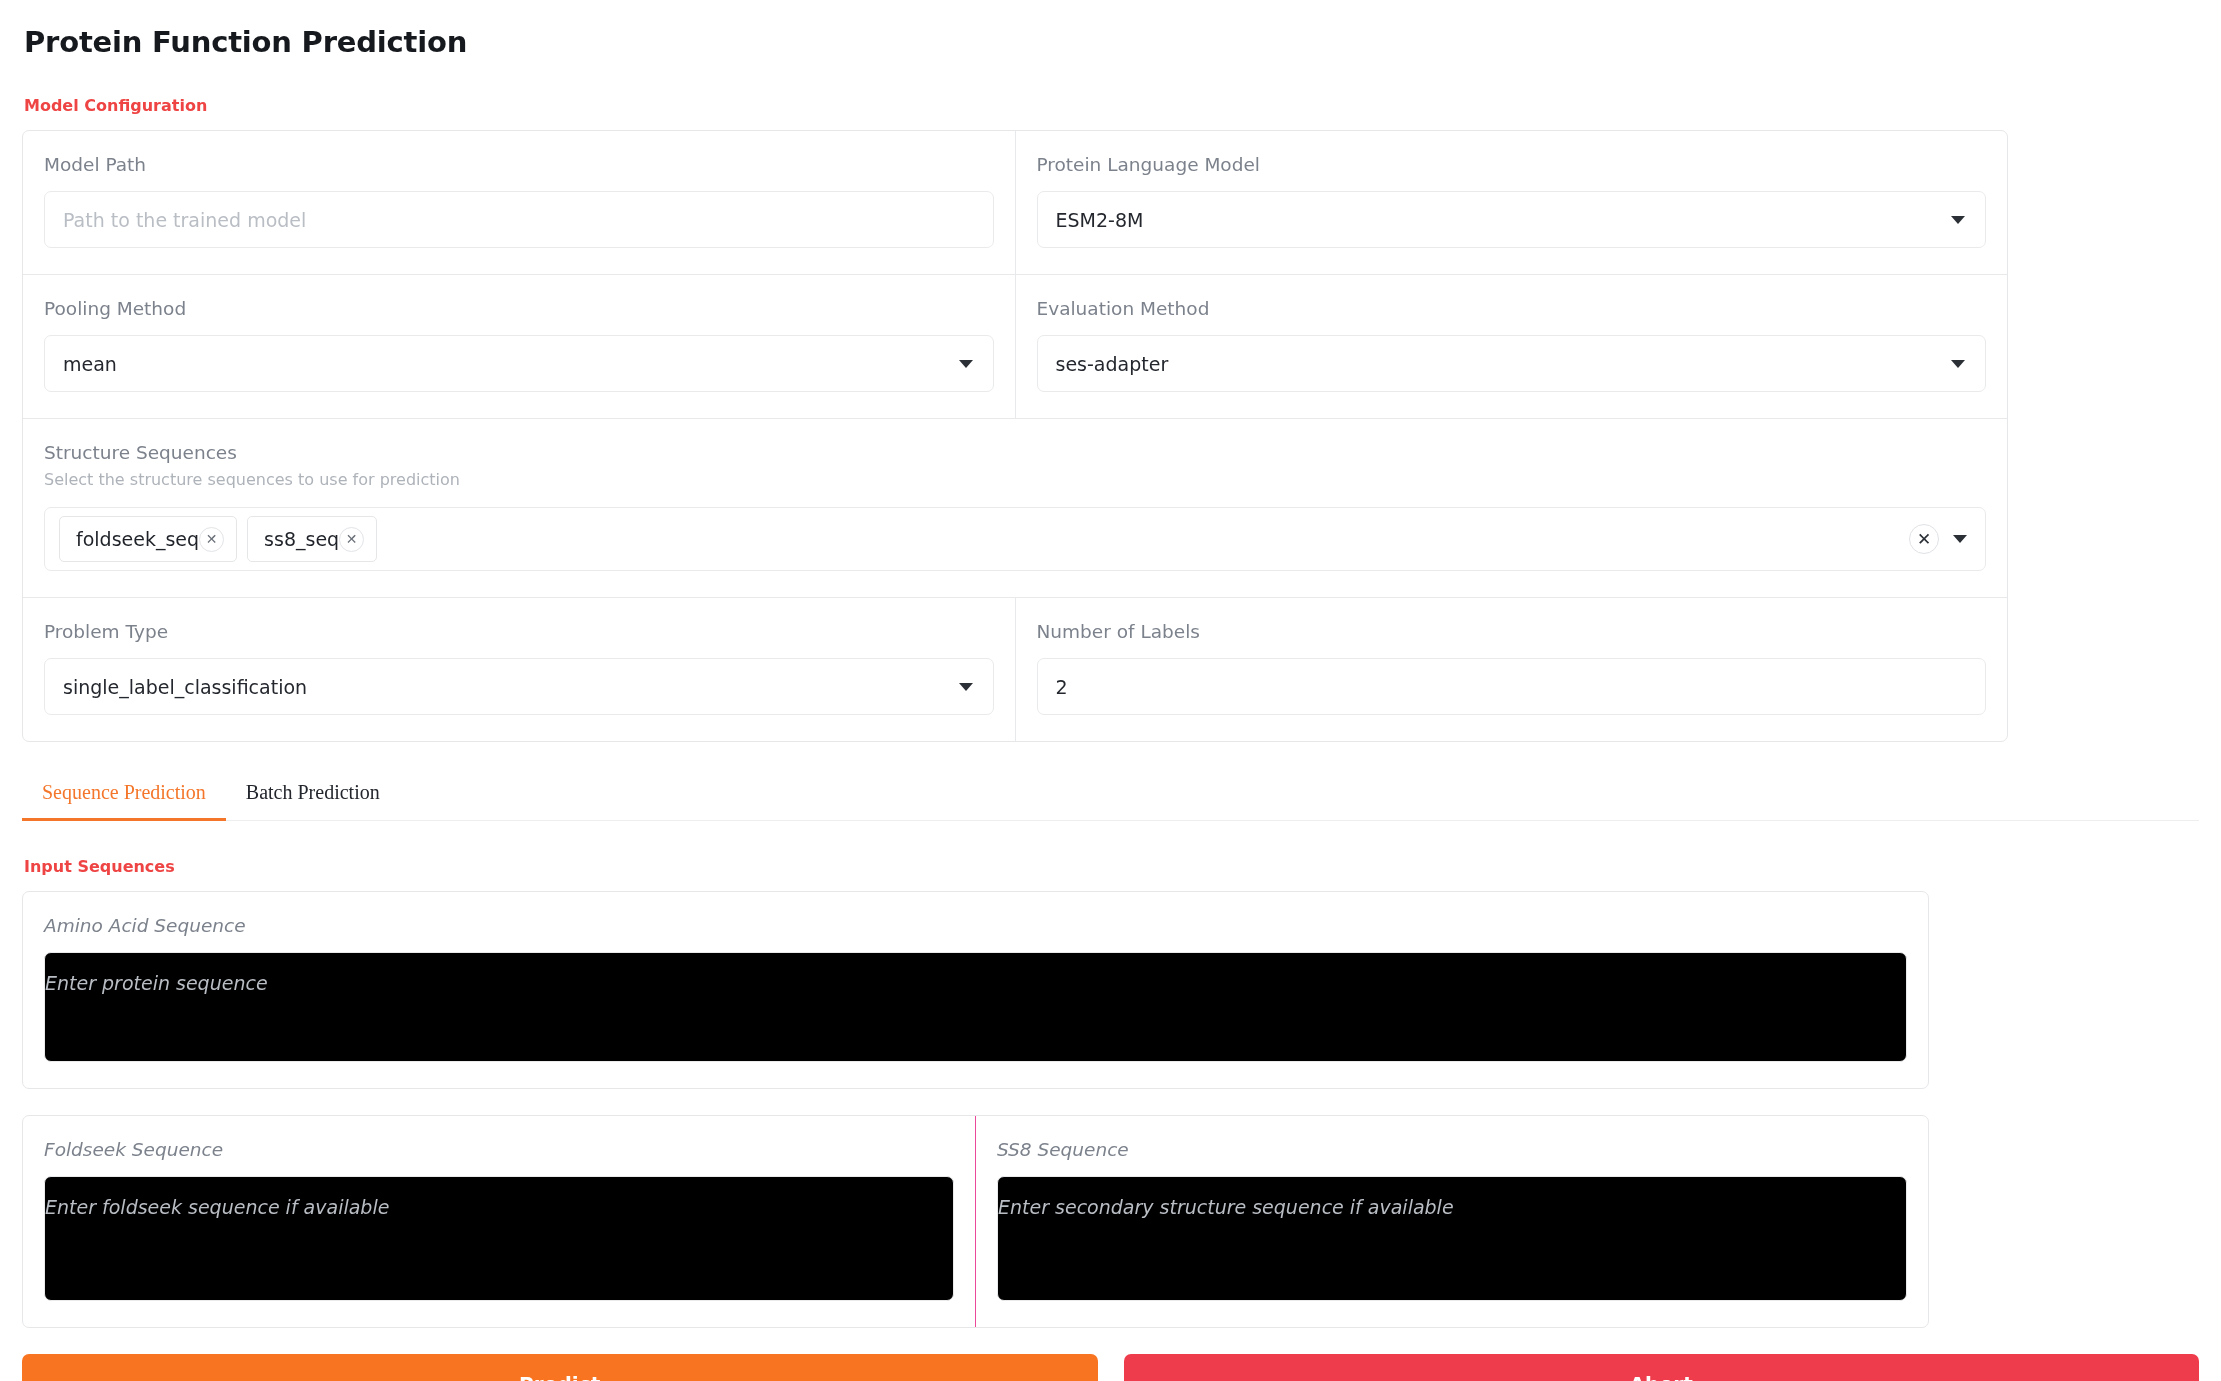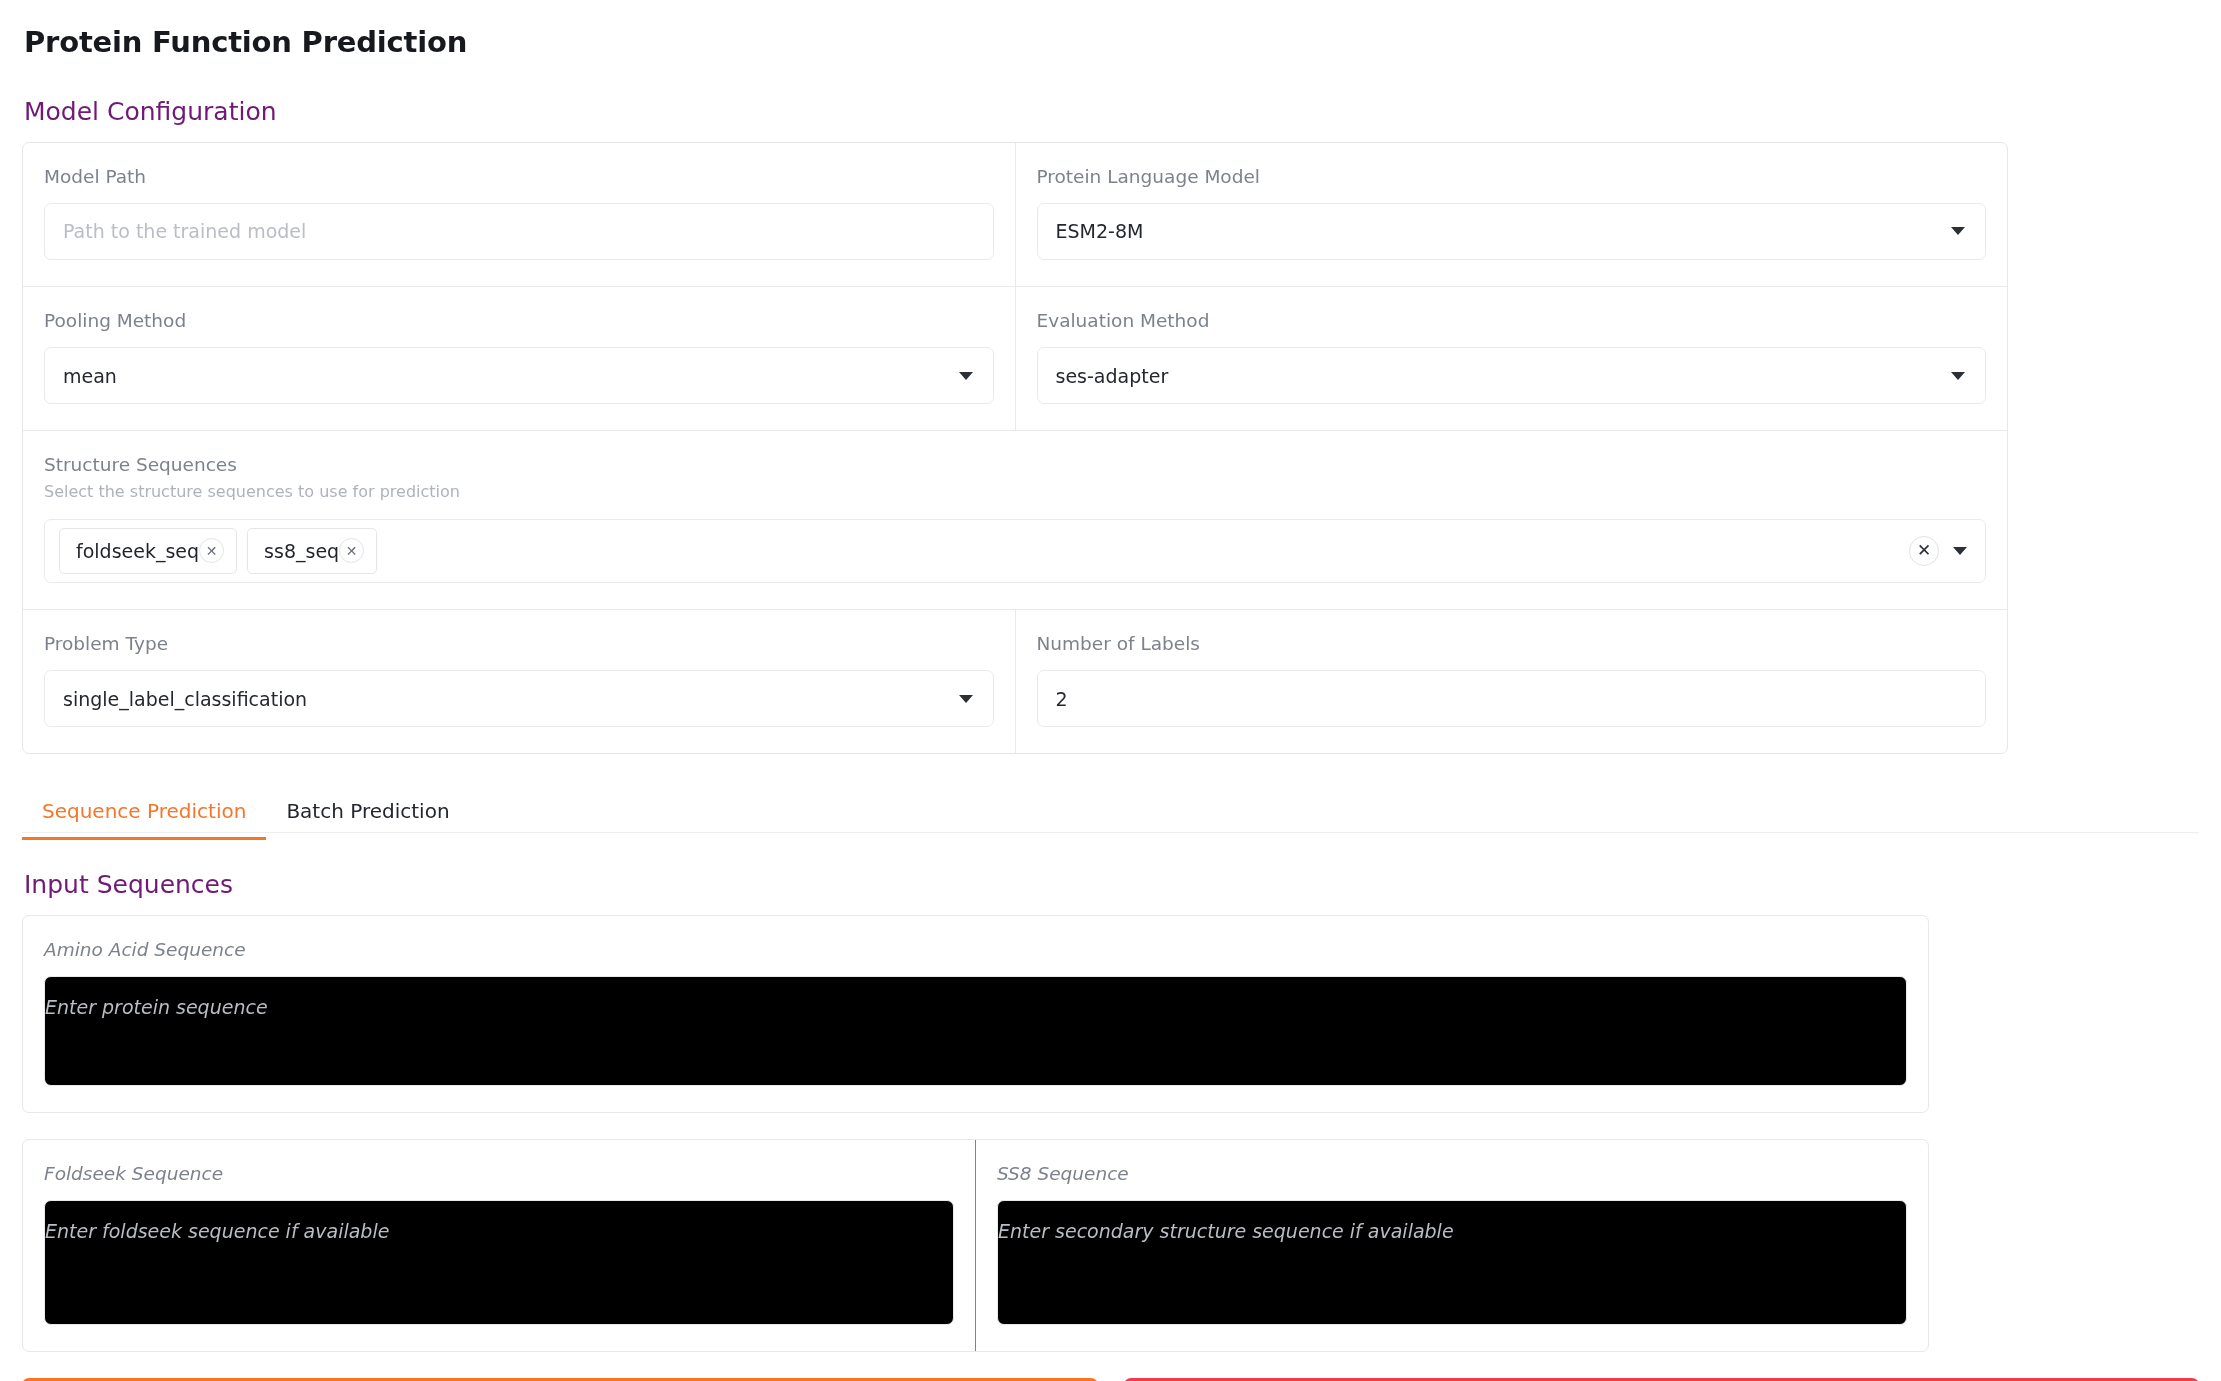--- a/index.html
+++ b/index.html
@@ -22,23 +22,23 @@
   
   .page-title {
     font-size: 29px;
     font-weight: 700;
     color: #16191d;
     letter-spacing: -0.2px;
     margin: 10px 0 0 2px;
     line-height: 1.25;
   }
   .section-title {
-    font-size: 25px;
-    font-weight: 400;
-    color: #701a75;
+    font-size: 16px;
+    font-weight: 700;
+    color: #ef4444;
     margin: 36px 0 13px 2px;
     line-height: 1.3;
   }
 
   
   .config-grid {
     border: 1px solid #e6e7e9;
     border-radius: 7px;
     background: #fff;
     width: 1986px;
@@ -158,23 +158,24 @@
     gap: 0;
     border-bottom: 1px solid #eceef0;
     margin-top: 26px;
     width: 2177px;
   }
   .tab {
     font-size: 20px;
     padding: 10px 20px 13px 20px;
     color: #23272d;
     position: relative;
-    top: 8px;
+    top: 1px;
     border-bottom: 3px solid transparent;
     line-height: 1.3;
+    font-family: Liberation Serif, serif;
   }
   .tab.active {
     color: #f4762a;
     border-bottom-color: #f4762a;
   }
 
   
   .card {
     border: 1px solid #e6e7e9;
     border-radius: 7px;

